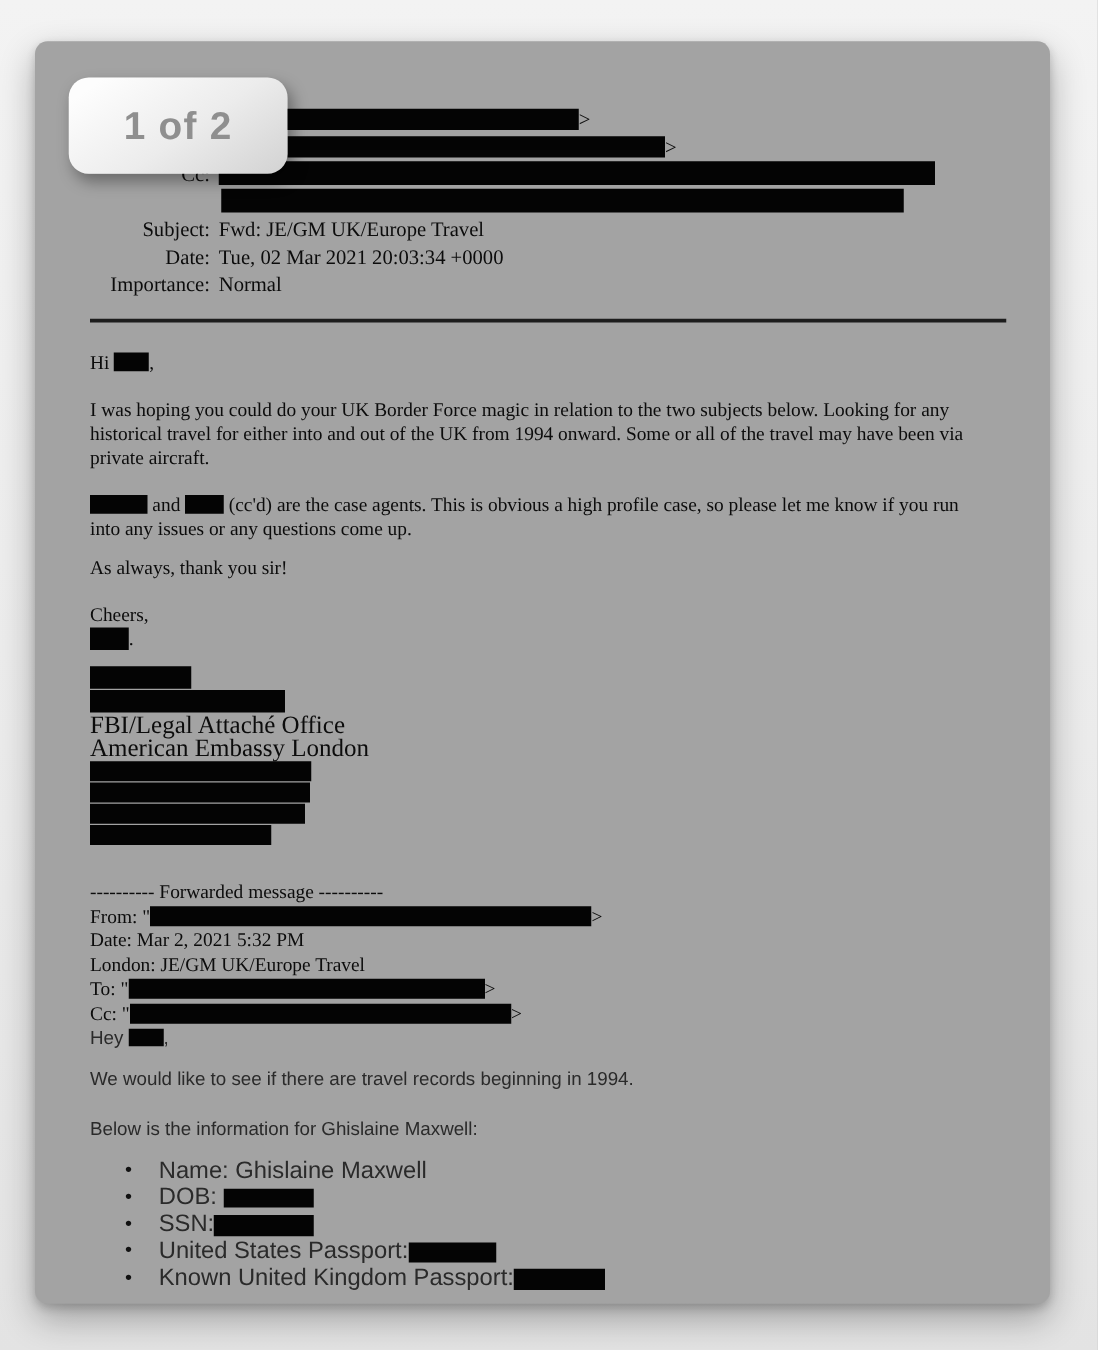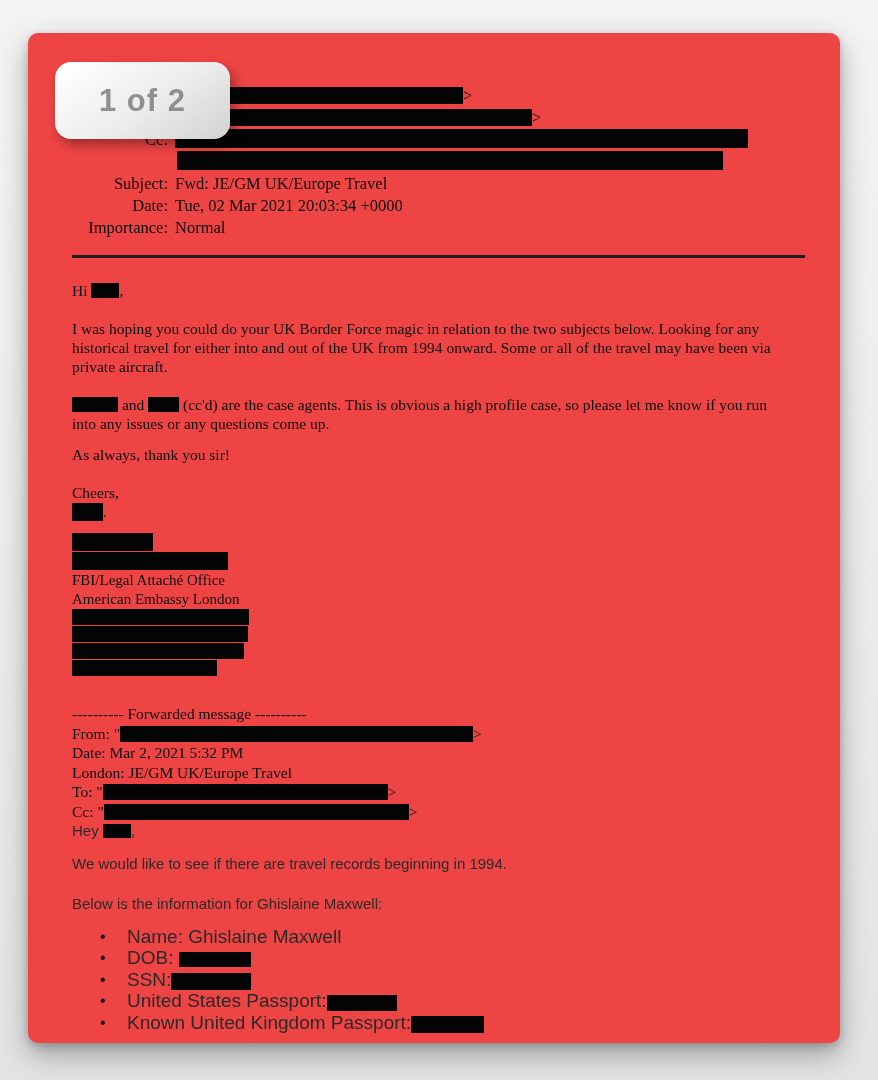--- a/index.html
+++ b/index.html
@@ -3,21 +3,21 @@
 <meta charset="utf-8">
 <style>
   html,body{margin:0;padding:0;}
   body{
     width:878px;height:1080px;overflow:hidden;
     background:linear-gradient(180deg,#f3f3f3 0%,#ebebeb 55%,#e3e3e3 100%);
     font-family:"Liberation Serif",serif;color:#0c0c0c;
   }
   .page{
     position:absolute;left:28px;top:33px;width:812px;height:1010px;
-    background:#ef4444;border-radius:10px;
+    background:#a3a3a3;border-radius:10px;
     box-shadow:0 12px 28px rgba(0,0,0,.30),0 3px 8px rgba(0,0,0,.18);
   }
   .badge{
     position:absolute;left:27px;top:29px;width:175px;height:77px;
     border-radius:16px;
     background:linear-gradient(145deg,#fdfdfd 10%,#ececec 55%,#d2d2d2 100%);
     box-shadow:4px 6px 12px rgba(0,0,0,.35);
     display:flex;align-items:center;justify-content:center;
     font-family:"Liberation Sans",sans-serif;font-weight:bold;
     font-size:31px;color:#8f8f8f;letter-spacing:1px;z-index:5;
@@ -29,21 +29,21 @@
   .hdr-val{margin-left:7px;}
   .redact{display:inline-block;background:#040404;vertical-align:-3px;}
   .sep{border:none;height:3px;background:#1d1d1d;margin:16px 0 0 0;}
   
   .serif-body{font-size:15.5px;line-height:19px;}
   .serif-body p{margin:19px 0 0 0;}
   p.greet{margin-top:23px;}
   p.thanks{margin-top:12px;}
   .ml{white-space:pre-line;}
   .rbar{background:#040404;margin-bottom:1px;}
-  .sig{margin-top:12px;font-size:15px;line-height:19px;}
+  .sig{margin-top:12px;font-size:20px;line-height:19px;}
   .fwd{margin-top:28px;font-size:15.5px;line-height:19.5px;}
   .sans,.sans-line{font-family:"Liberation Sans",sans-serif;color:#2a2a2a;}
   .sans-line{font-size:15px;}
   .sans p{margin:0;font-size:15px;line-height:21px;}
   .sans p.s1{margin-top:12px;}
   .sans p.s2{margin-top:19px;}
   .sans ul{list-style:none;margin:12px 0 0 0;padding:0;}
   .sans li{position:relative;padding-left:55px;line-height:21.5px;font-size:19px;}
   .sans li::before{content:"\2022";position:absolute;left:28px;top:0;font-size:16px;color:#111;}
 </style>

